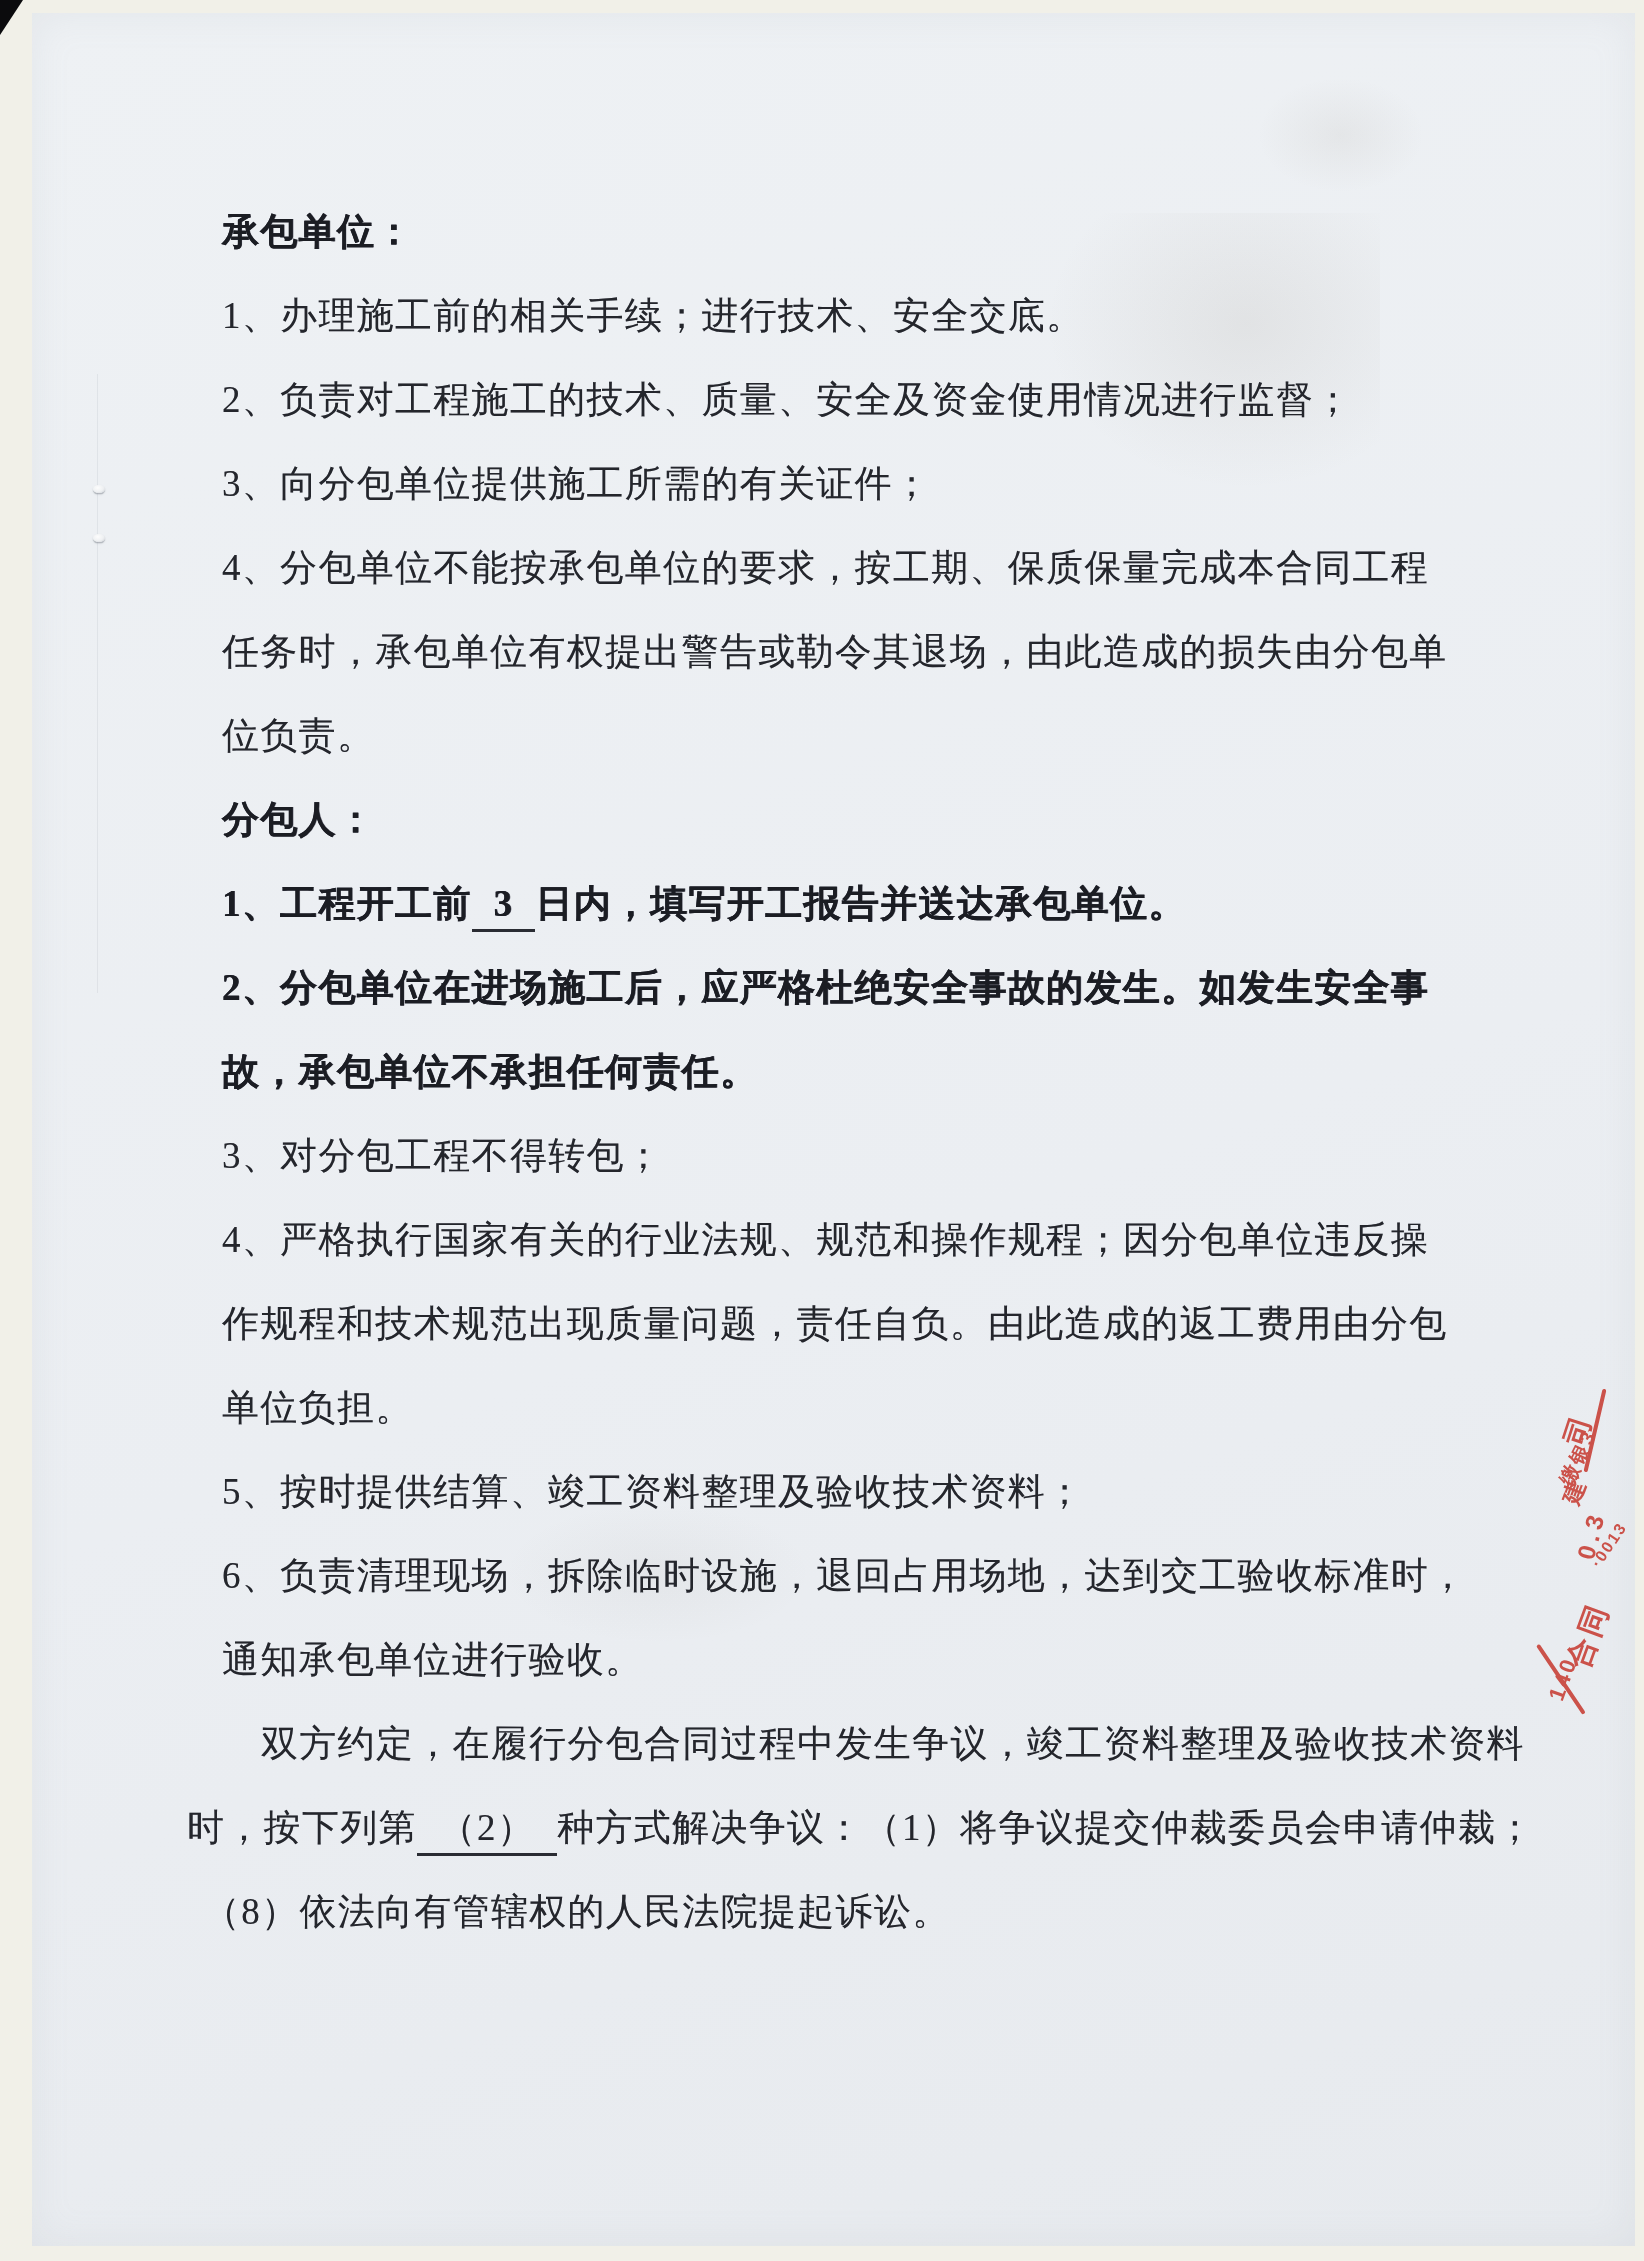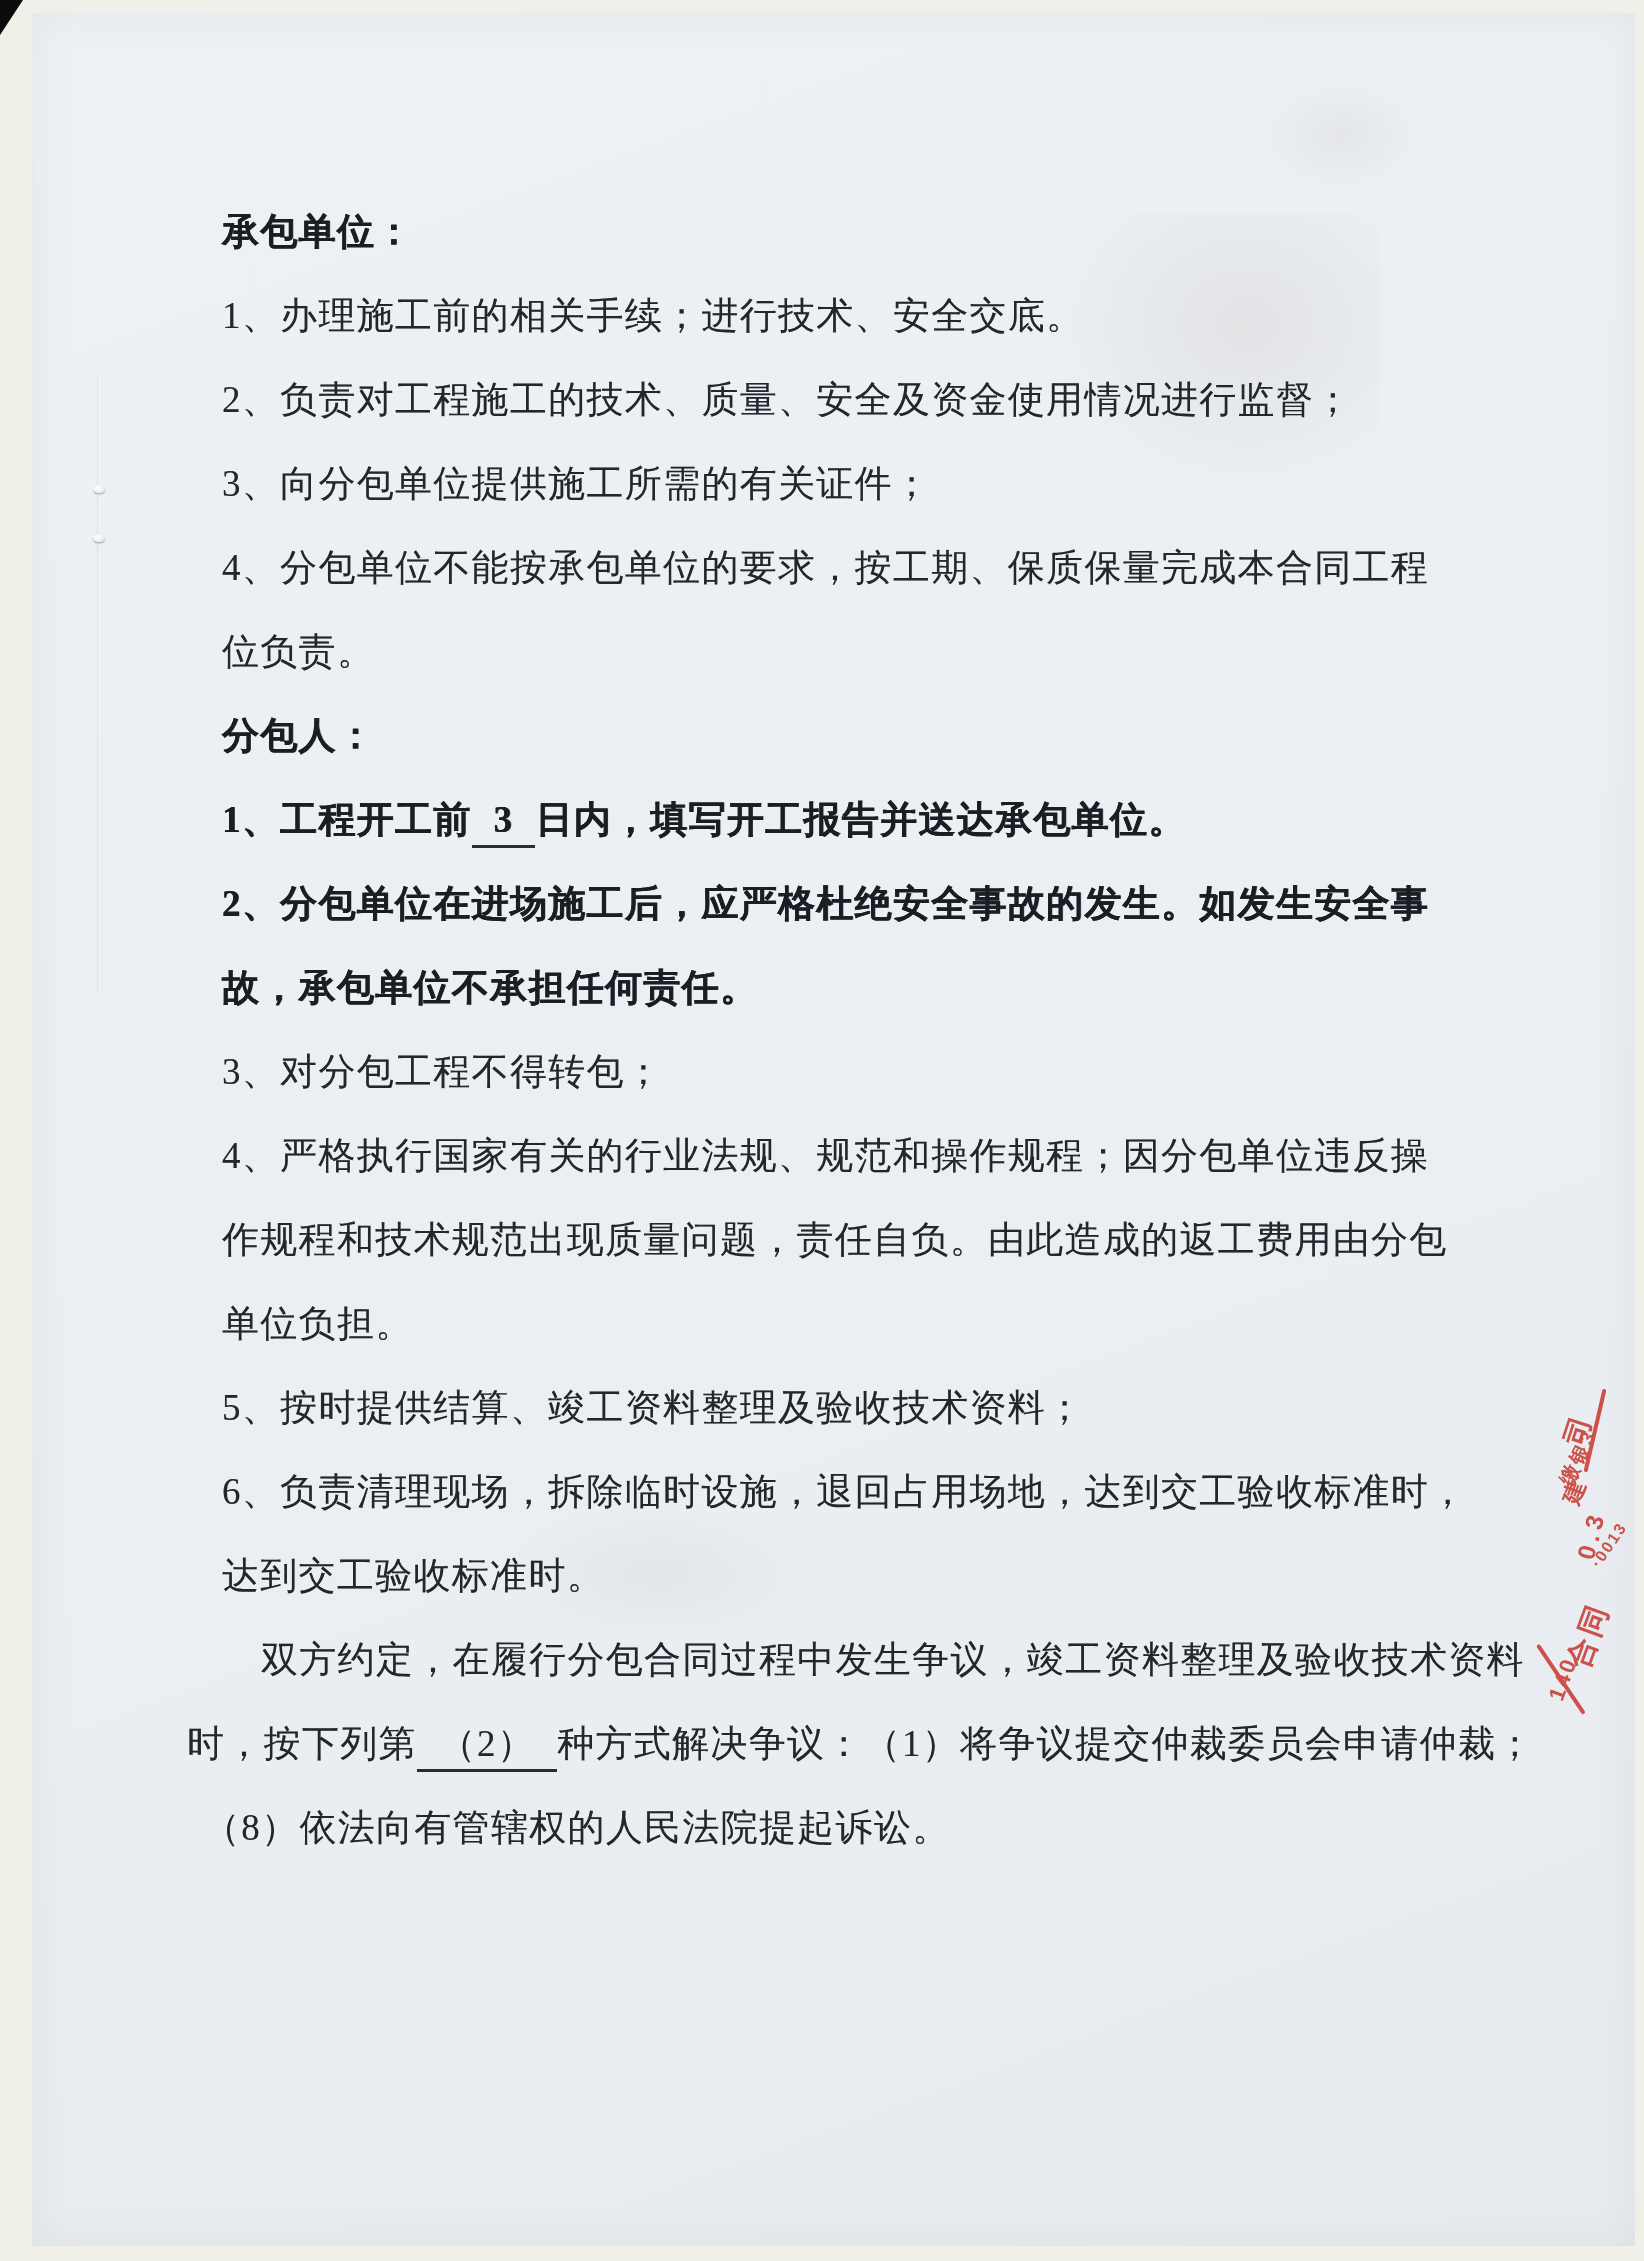--- a/index.html
+++ b/index.html
@@ -81,32 +81,33 @@
 <div class="smudge smudge-1"></div>
 <div class="smudge smudge-2"></div>
 <div class="smudge smudge-3"></div>
 
 <div class="text-layer">
     <div class="line m-list bold"><span>承包单位：</span></div>
     <div class="line m-list"><span>1、办理施工前的相关手续；进行技术、安全交底。</span></div>
     <div class="line m-list"><span>2、负责对工程施工的技术、质量、安全及资金使用情况进行监督；</span></div>
     <div class="line m-list"><span>3、向分包单位提供施工所需的有关证件；</span></div>
     <div class="line m-list"><span>4、分包单位不能按承包单位的要求，按工期、保质保量完成本合同工程</span></div>
+    <div class="line m-list"><span>任务时，承包单位有权提出警告或勒令其退场，由此造成的损失由分包单</span></div>
     <div class="line m-list"><span>位负责。</span></div>
     <div class="line m-list bold"><span>分包人：</span></div>
     <div class="line m-list bold"><span>1、工程开工前</span><span class="u">3</span><span>日内，填写开工报告并送达承包单位。</span></div>
     <div class="line m-list bold"><span>2、分包单位在进场施工后，应严格杜绝安全事故的发生。如发生安全事</span></div>
     <div class="line m-list bold"><span>故，承包单位不承担任何责任。</span></div>
     <div class="line m-list"><span>3、对分包工程不得转包；</span></div>
     <div class="line m-list"><span>4、严格执行国家有关的行业法规、规范和操作规程；因分包单位违反操</span></div>
     <div class="line m-list"><span>作规程和技术规范出现质量问题，责任自负。由此造成的返工费用由分包</span></div>
     <div class="line m-list"><span>单位负担。</span></div>
     <div class="line m-list"><span>5、按时提供结算、竣工资料整理及验收技术资料；</span></div>
     <div class="line m-list"><span>6、负责清理现场，拆除临时设施，退回占用场地，达到交工验收标准时，</span></div>
-    <div class="line m-list"><span>达到交工验收标准时。</span></div>
+    <div class="line m-list"><span>通知承包单位进行验收。</span></div>
     <div class="line m-para"><span>双方约定，在履行分包合同过程中发生争议，竣工资料整理及验收技术资料</span></div>
     <div class="line m-h2"><span>时，按下列第</span><span class="u">（2）</span><span>种方式解决争议：（1）将争议提交仲裁委员会申请仲裁；</span></div>
     <div class="line m-item2"><span>（8）依法向有管辖权的人民法院提起诉讼。</span></div>
   </div>
 
 <div class="stamp">
   <div class="stamp-line stamp-line-top"></div>
   <div class="stamp-line stamp-line-bottom"></div>
 <span class="frag frag-0">司</span>
     <span class="frag frag-1">缴银3</span>

